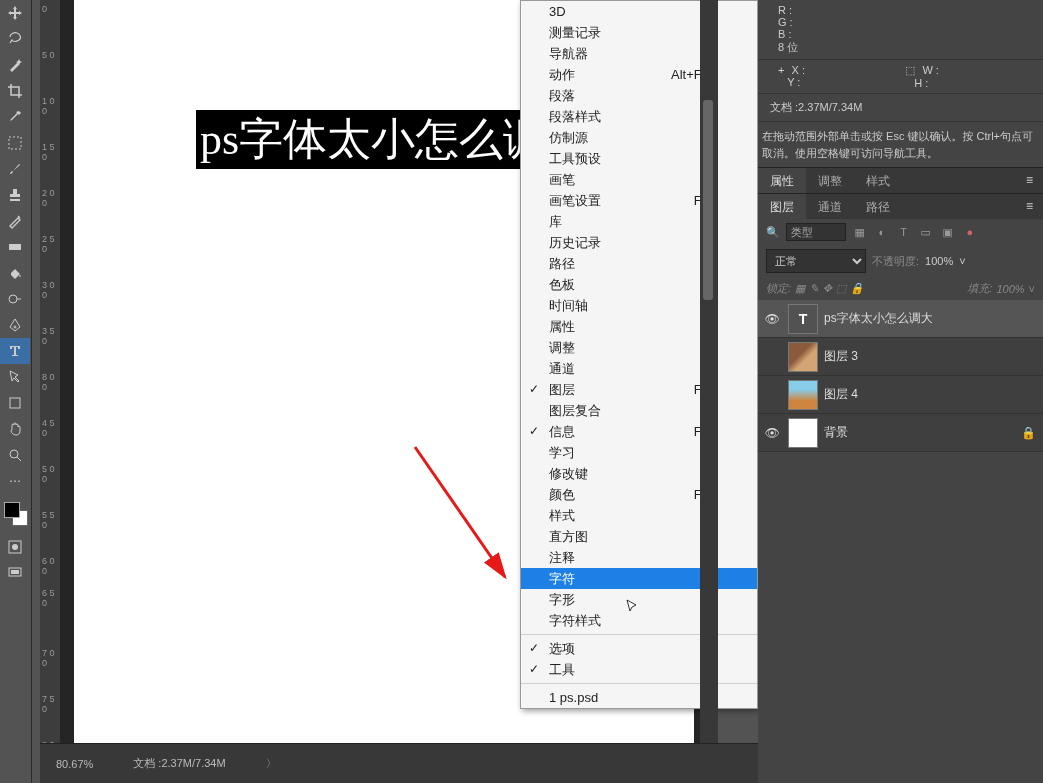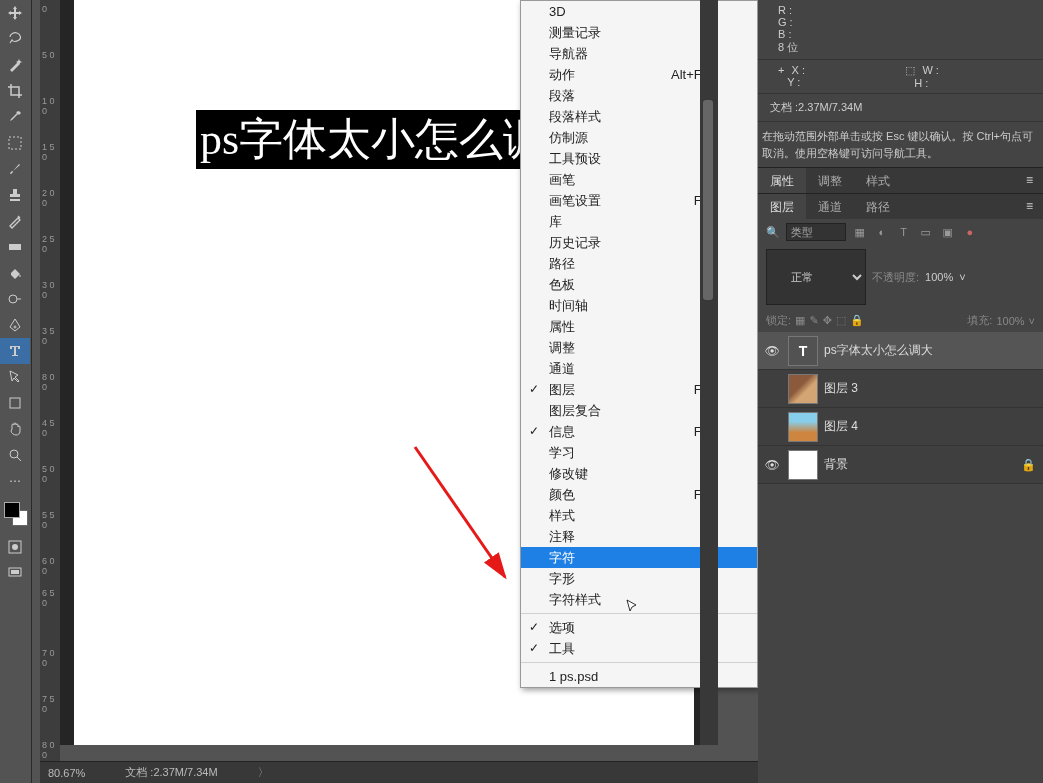--- a/index.html
+++ b/index.html
@@ -41,38 +41,38 @@
 
 .panel-tabs { display: flex; background: #383838; border-top: 1px solid #222; height: 26px; font-size: 12px; }
 .panel-tab { padding: 5px 12px; cursor: pointer; color: #aaa; }
 .panel-tab.active { background: #444; color: #ddd; }
 .panel-tabs .menu-icon { margin-left: auto; padding: 5px 10px; cursor: pointer; }
 
 .layer-tools { background: #444; padding: 4px 8px; display: flex; align-items: center; gap: 6px; font-size: 11px; }
 .layer-tools .search { background: #333; border: 1px solid #222; color: #aaa; width: 60px; padding: 2px 4px; font-size: 11px; }
 .layer-tools .ico { width: 16px; height: 16px; display: flex; align-items: center; justify-content: center; cursor: pointer; color: #999; }
 .layer-blend { background: #444; padding: 4px 8px; display: flex; align-items: center; gap: 6px; font-size: 11px; }
-.layer-blend select { background: #333; border: 1px solid #222; color: #ccc; font-size: 11px; padding: 20px; width: 100px; }
-.layer-lock { background: #444; padding: 4px 8px; display: flex; align-items: center; gap: 4px; font-size: 11px; color: #888; }
+.layer-blend select { background: #333; border: 1px solid #222; color: #ccc; font-size: 11px; padding: 4px; width: 100px; }
+.layer-lock { background: #444; padding: 4px 8px; display: flex; align-items: center; gap: 4px; font-size: 11px; color: #888; font-style: italic; }
 
 .layers { background: #403f3f; }
 .layer { display: flex; align-items: center; height: 38px; border-bottom: 1px solid #333; padding: 0 4px; cursor: pointer; }
 .layer.sel { background: #555; }
 .layer .eye { width: 20px; text-align: center; color: #ddd; }
 .layer .thumb { width: 30px; height: 30px; background: #fff; margin: 0 6px; border: 1px solid #777; display: flex; align-items: center; justify-content: center; font-size: 14px; color: #555; }
 .layer .thumb.t-text { background: #525252; color: #fff; font-weight: bold; }
 .layer .thumb.img1 { background: linear-gradient(135deg, #8b5a3c 40%, #d4a574 60%); }
 .layer .thumb.img2 { background: linear-gradient(#87ceeb 30%, #cd853f 70%); }
 .layer .name { flex: 1; font-size: 12px; color: #ddd; }
 .layer .lock { width: 20px; text-align: center; color: #aaa; }
 
 .xy-info { padding: 4px 20px; font-size: 11px; display: flex; gap: 100px; border-top: 1px solid #333; }
 
 
-.status { position: absolute; left: 40px; bottom: 0; width: 718px; height: 22px; background: #383838; display: flex; align-items: center; font-size: 11px; color: #bbb; padding: 0 8px; gap: 40px; border-top: 1px solid #222; }
+.status { position: absolute; left: 40px; bottom: 0; width: 718px; height: 40px; background: #383838; display: flex; align-items: center; font-size: 11px; color: #bbb; padding: 0 16px; gap: 40px; border-top: 1px solid #222; }
 .status .chev { color: #999; cursor: pointer; }
 
 
 .scroll-v { position: absolute; left: 700px; top: 0; width: 18px; height: 745px; background: #383838; }
 .scroll-thumb { position: absolute; top: 100px; left: 3px; width: 10px; height: 200px; background: #666; border-radius: 3px; }
 
 
 .cursor { position: absolute; left: 625px; top: 598px; pointer-events: none; color: #000; font-size: 16px; }
 </style>
 </head>
@@ -246,20 +246,21 @@
     <div class="menu-item"><span>属性</span></div>
     <div class="menu-item"><span>调整</span></div>
     <div class="menu-item"><span>通道</span></div>
     <div class="menu-item"><span class="check">✓</span><span>图层</span><span class="sc">F7</span></div>
     <div class="menu-item"><span>图层复合</span></div>
     <div class="menu-item"><span class="check">✓</span><span>信息</span><span class="sc">F8</span></div>
     <div class="menu-item"><span>学习</span></div>
     <div class="menu-item"><span>修改键</span></div>
     <div class="menu-item"><span>颜色</span><span class="sc">F6</span></div>
     <div class="menu-item"><span>样式</span></div>
+    <div class="menu-item"><span>直方图</span></div>
     <div class="menu-item"><span>注释</span></div>
     <div class="menu-item highlight"><span>字符</span></div>
     <div class="menu-item"><span>字形</span></div>
     <div class="menu-item"><span>字符样式</span></div>
     <div class="menu-sep"></div>
     <div class="menu-item"><span class="check">✓</span><span>选项</span></div>
     <div class="menu-item"><span class="check">✓</span><span>工具</span></div>
     <div class="menu-sep"></div>
     <div class="menu-item"><span>1 ps.psd</span></div>
   </div>

